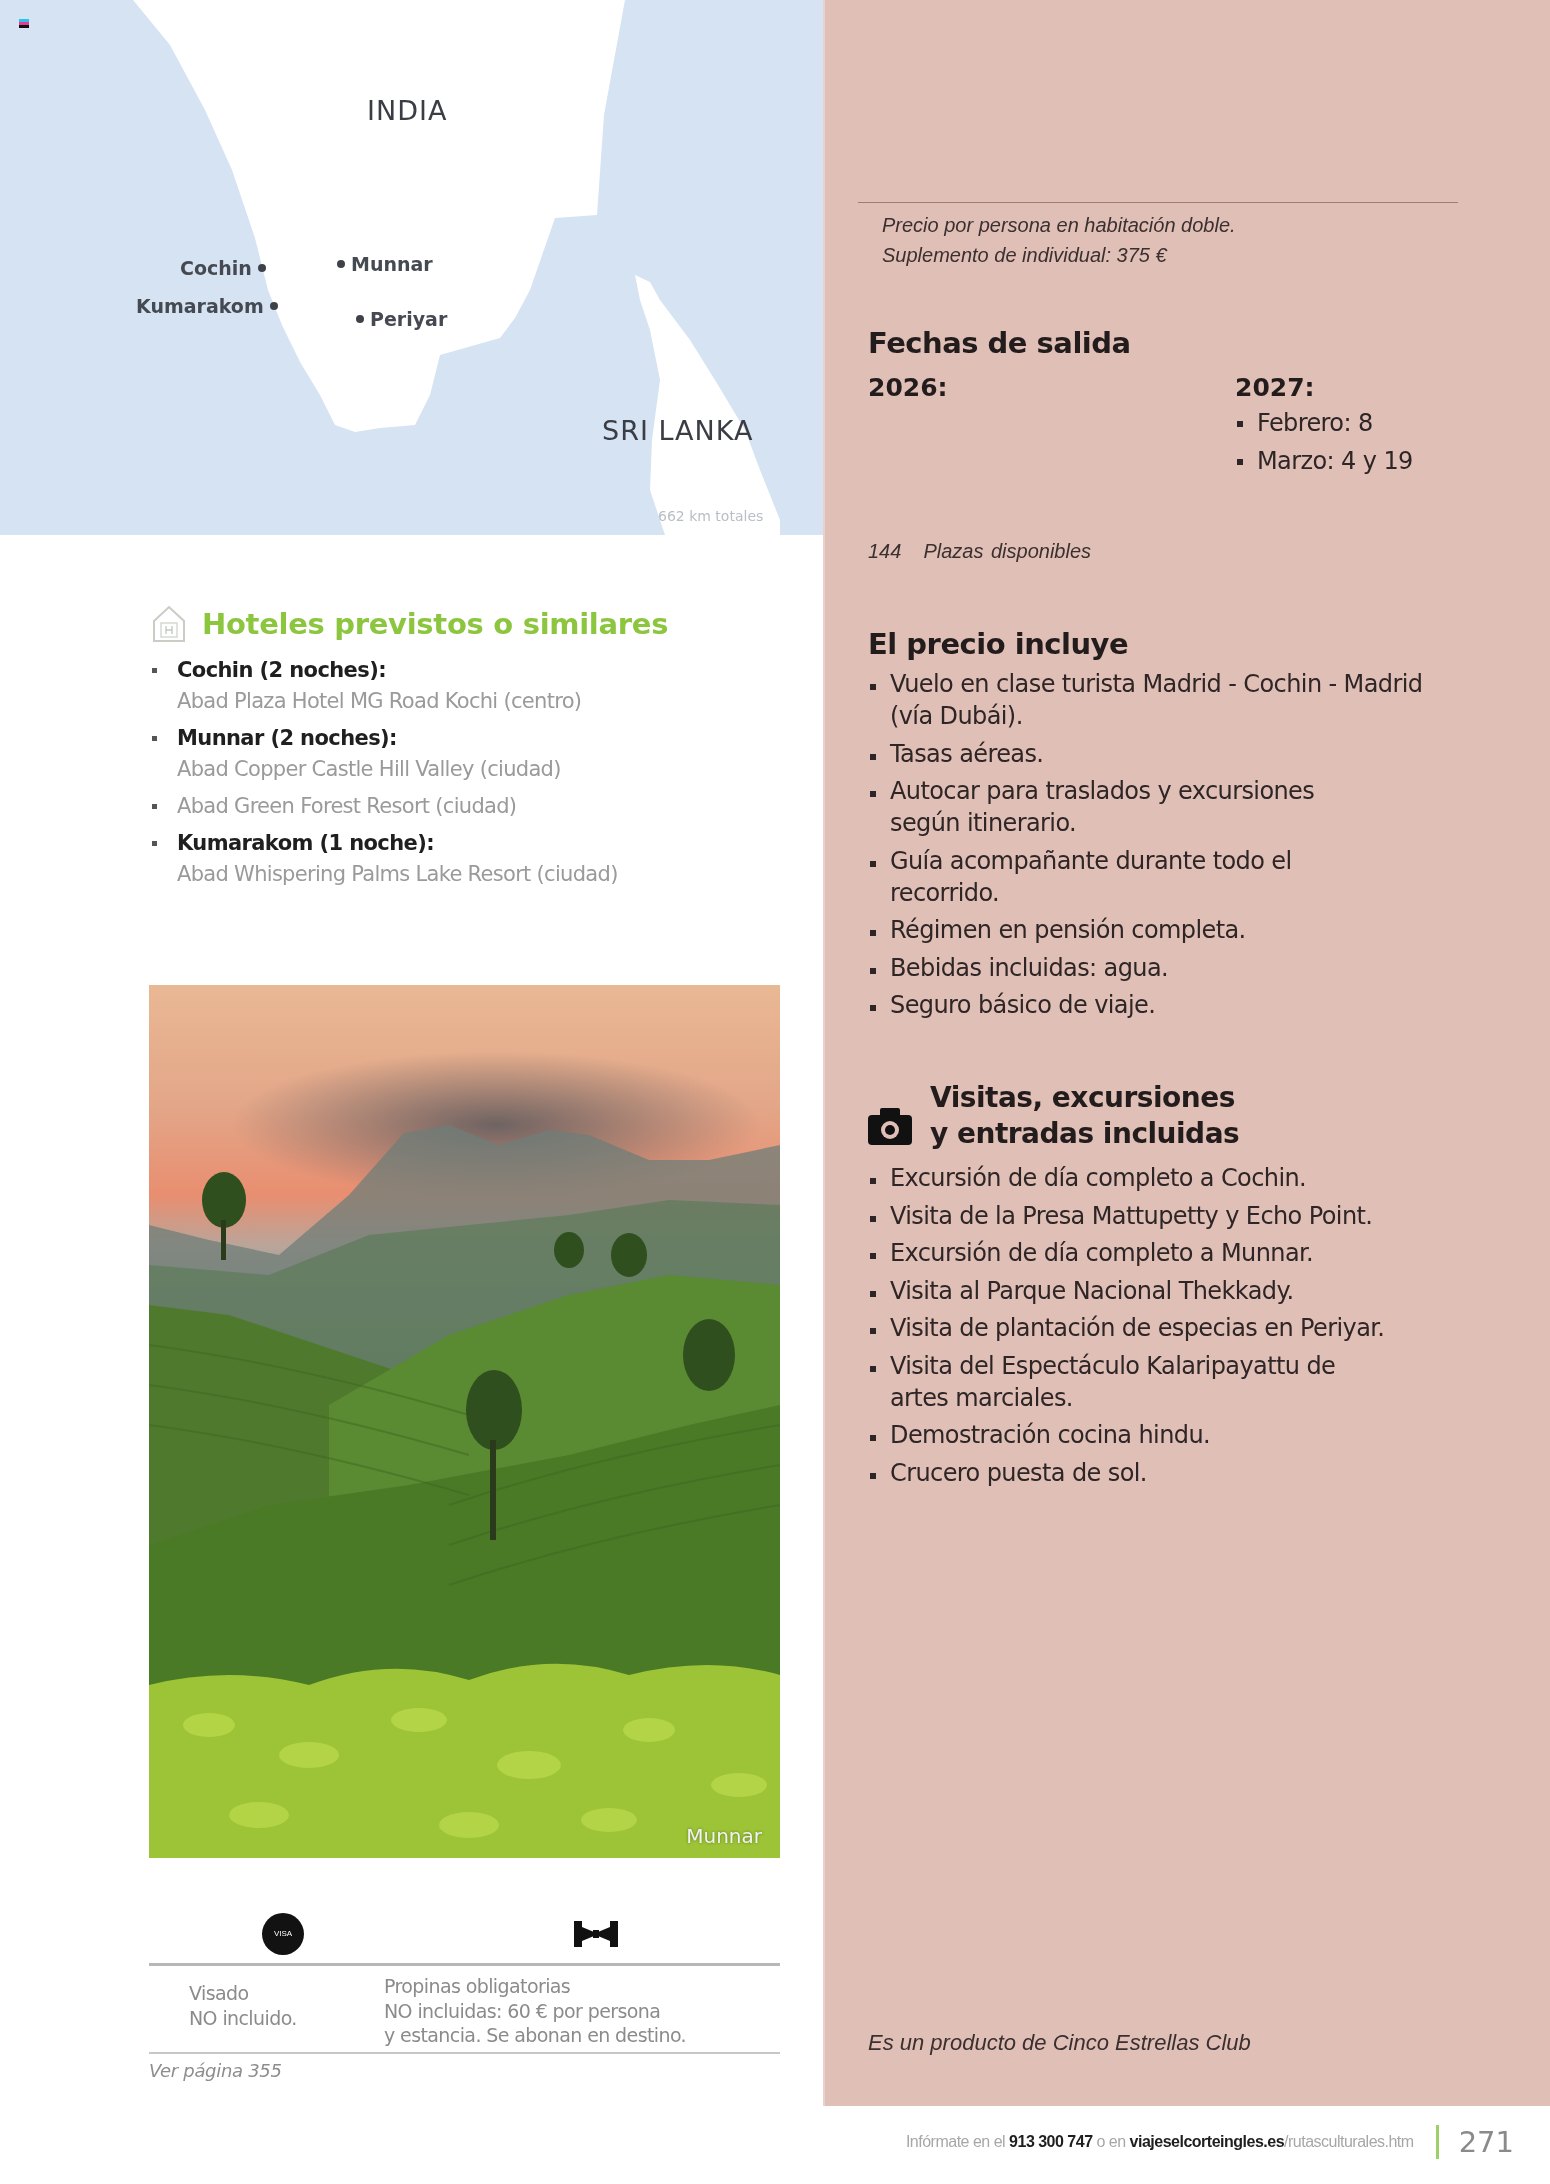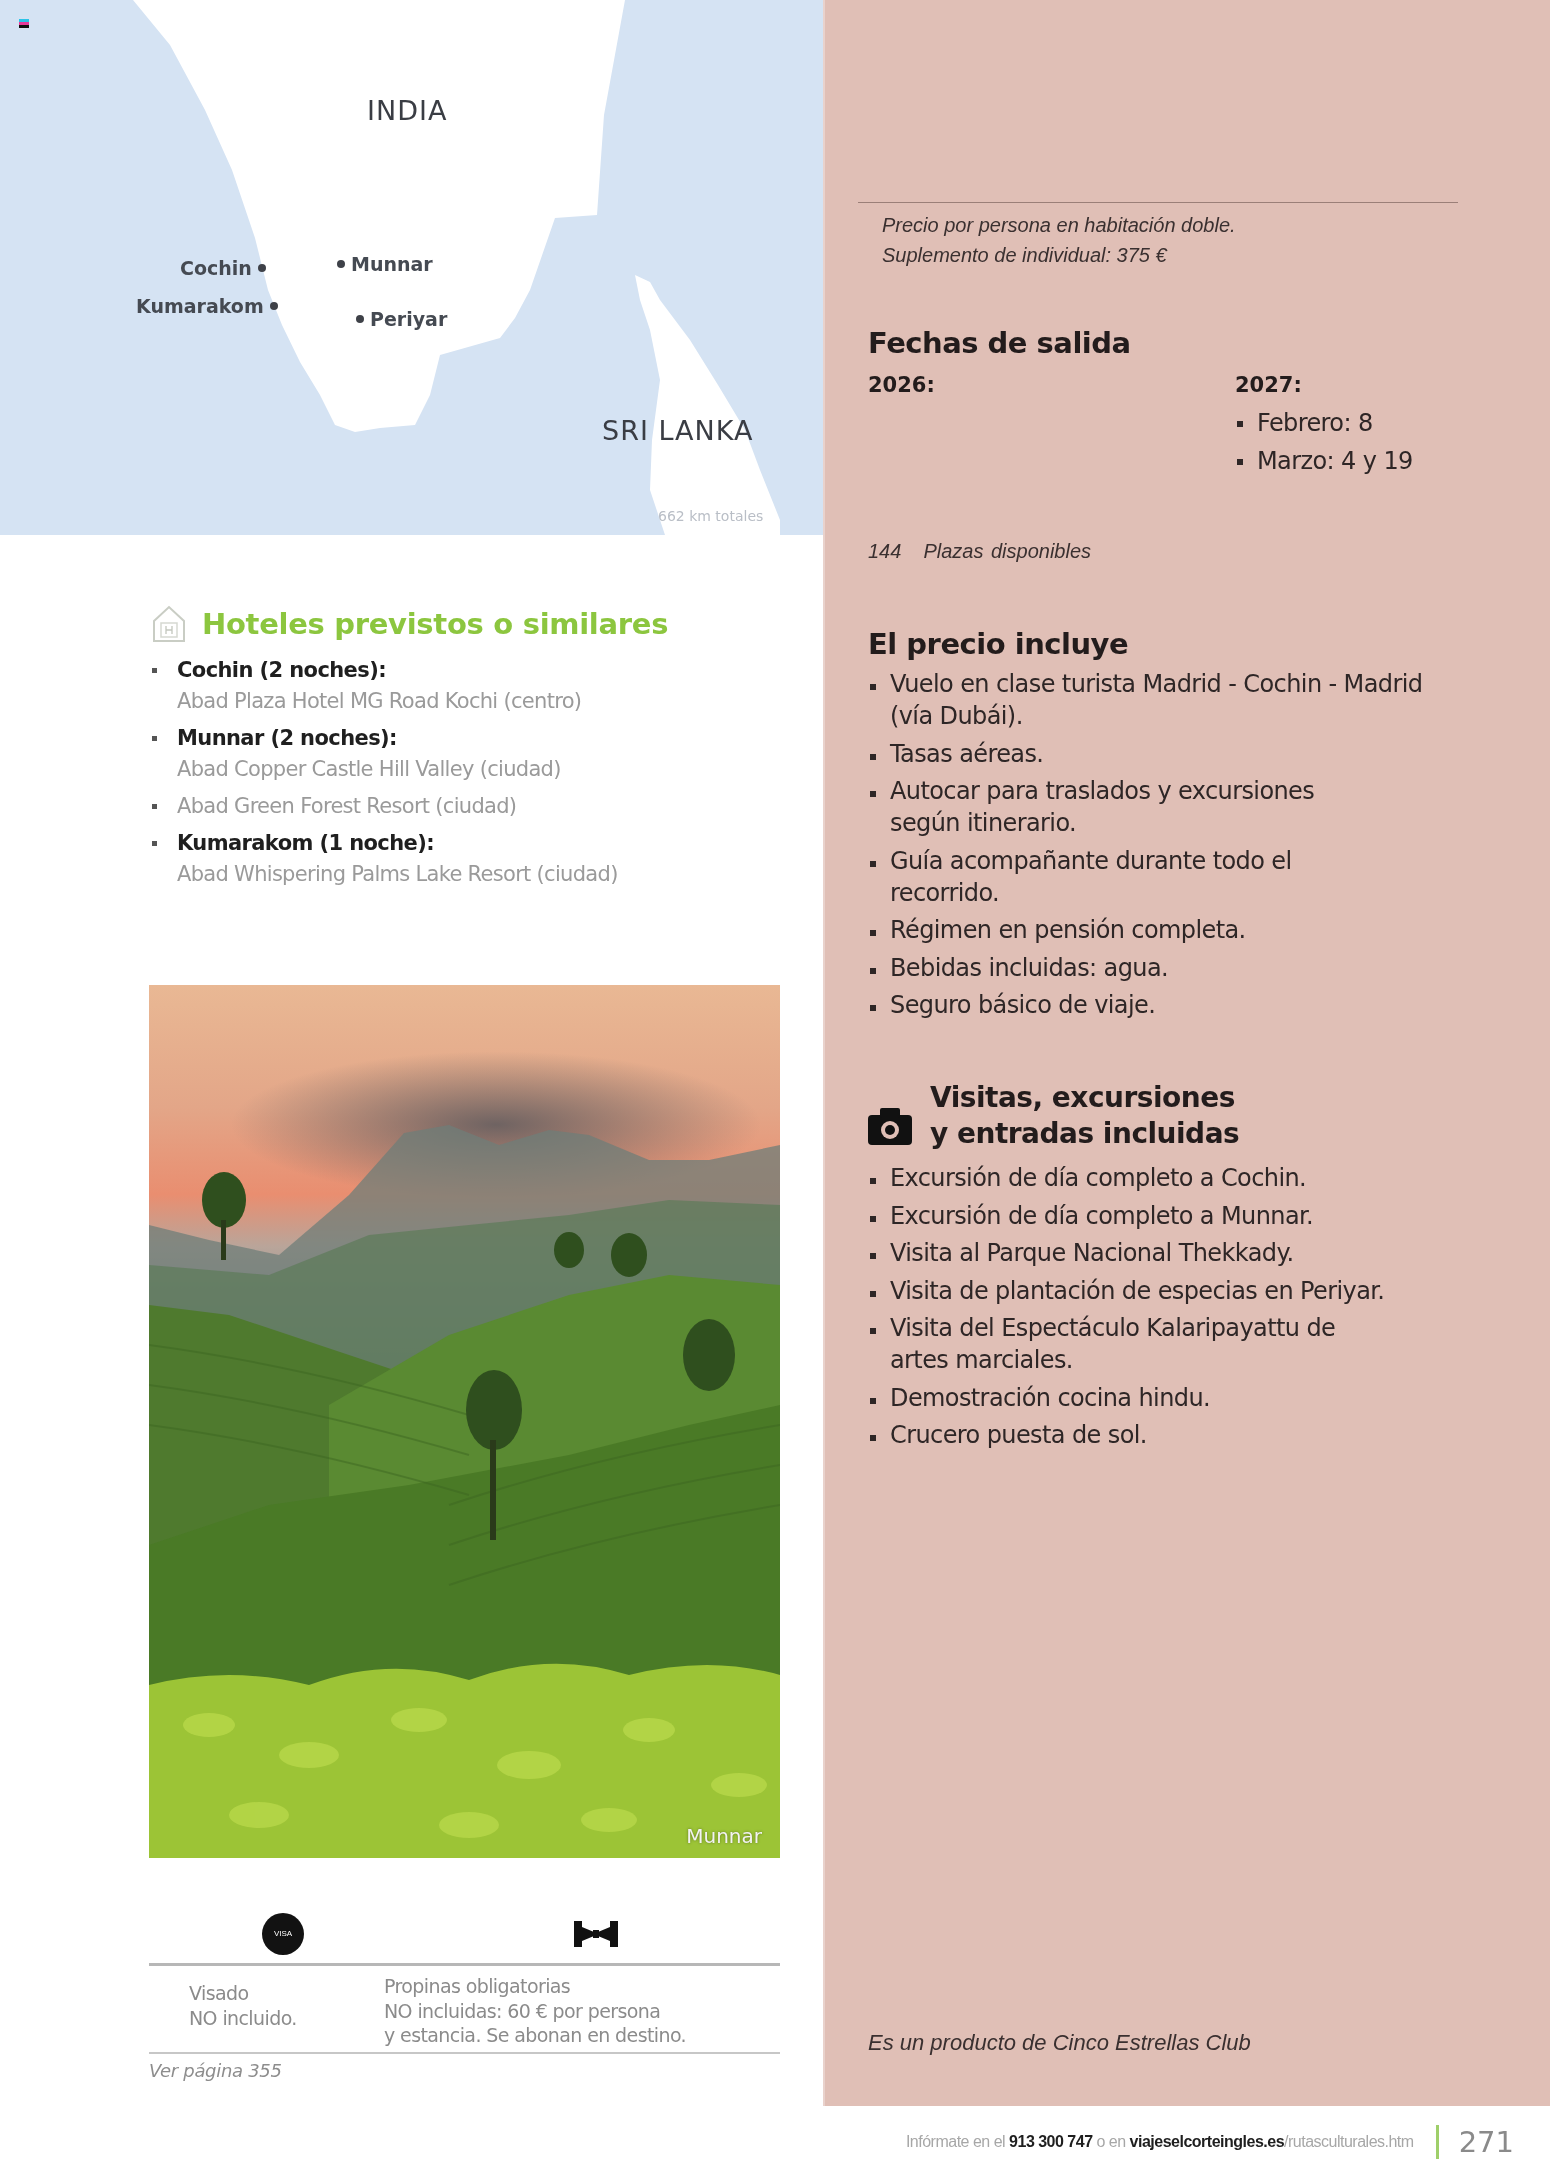--- a/index.html
+++ b/index.html
@@ -20,21 +20,21 @@
   
   .panel { position: absolute; left: 823px; top: 0; width: 727px; height: 2106px; background: #e0bfb6; border-left: 2px solid #e9d2cc; }
   .price-box { position: absolute; left: 106px; top: 0; width: 426px; height: 202px; background: #716b75; }
   .price { position: absolute; left: 0; right: 0; top: 104px; text-align: center; color: #ffffff; font-family: "DejaVu Sans", sans-serif; font-weight: bold; font-size: 84px; letter-spacing: -3px; line-height: 1; }
   .price .cur { font-size: 48px; letter-spacing: 0; }
   .price-rule { position: absolute; left: 33px; top: 202px; width: 600px; height: 1px; background: #9b7f78; }
   .price-note { position: absolute; left: 57px; top: 210px; font-size: 20px; font-style: italic; line-height: 30px; color: #3a3030; }
 
   .h2 { font-family: "DejaVu Sans", sans-serif; font-weight: bold; font-size: 29px; color: #231c1c; letter-spacing: -0.5px; }
   .dates-title { position: absolute; left: 43px; top: 326px; }
-  .year { position: absolute; font-family: "DejaVu Sans", sans-serif; font-weight: bold; font-size: 21px; color: #231c1c; }
+  .year { position: absolute; font-family: "DejaVu Sans", sans-serif; font-weight: bold; font-size: 25px; color: #231c1c; }
   .blist { list-style: none; font-family: "DejaVu Sans", sans-serif; font-size: 24px; color: #2e2626; }
   .blist li { position: relative; padding-left: 22px; line-height: 37.5px; letter-spacing: -0.6px; }
   .blist li::before { content: ""; position: absolute; left: 2px; top: 16px; width: 6px; height: 6px; background: #2e2626; }
   .col-2026 { position: absolute; left: 43px; top: 405px; }
   .col-2027 { position: absolute; left: 410px; top: 405px; }
   .plazas { position: absolute; left: 43px; top: 540px; font-size: 20px; font-style: italic; color: #3a3030; word-spacing: 2px; }
   .plazas .num { margin-right: 22px; }
 
   .incl-title { position: absolute; left: 43px; top: 627px; }
   .incl-list { position: absolute; left: 43px; top: 668px; width: 560px; }
@@ -159,20 +159,21 @@
       <circle cx="22" cy="24" r="9" fill="#e0bfb6"></circle>
       <circle cx="22" cy="24" r="5" fill="#111"></circle>
     </svg>
     <div class="h2 visits-title">
       <div>Visitas, excursiones</div>
       <div>y entradas incluidas</div>
     </div>
   </div>
   <ul class="blist visits-list">
     <li>Excursión de día completo a Cochin.</li>
+    <li>Visita de la Presa Mattupetty y Echo Point.</li>
     <li>Excursión de día completo a Munnar.</li>
     <li>Visita al Parque Nacional Thekkady.</li>
     <li>Visita de plantación de especias en Periyar.</li>
     <li style="width:490px">Visita del Espectáculo Kalaripayattu de artes marciales.</li>
     <li>Demostración cocina hindu.</li>
     <li>Crucero puesta de sol.</li>
   </ul>
 
   <div class="club">Es un producto de Cinco Estrellas Club</div>
 </div>

